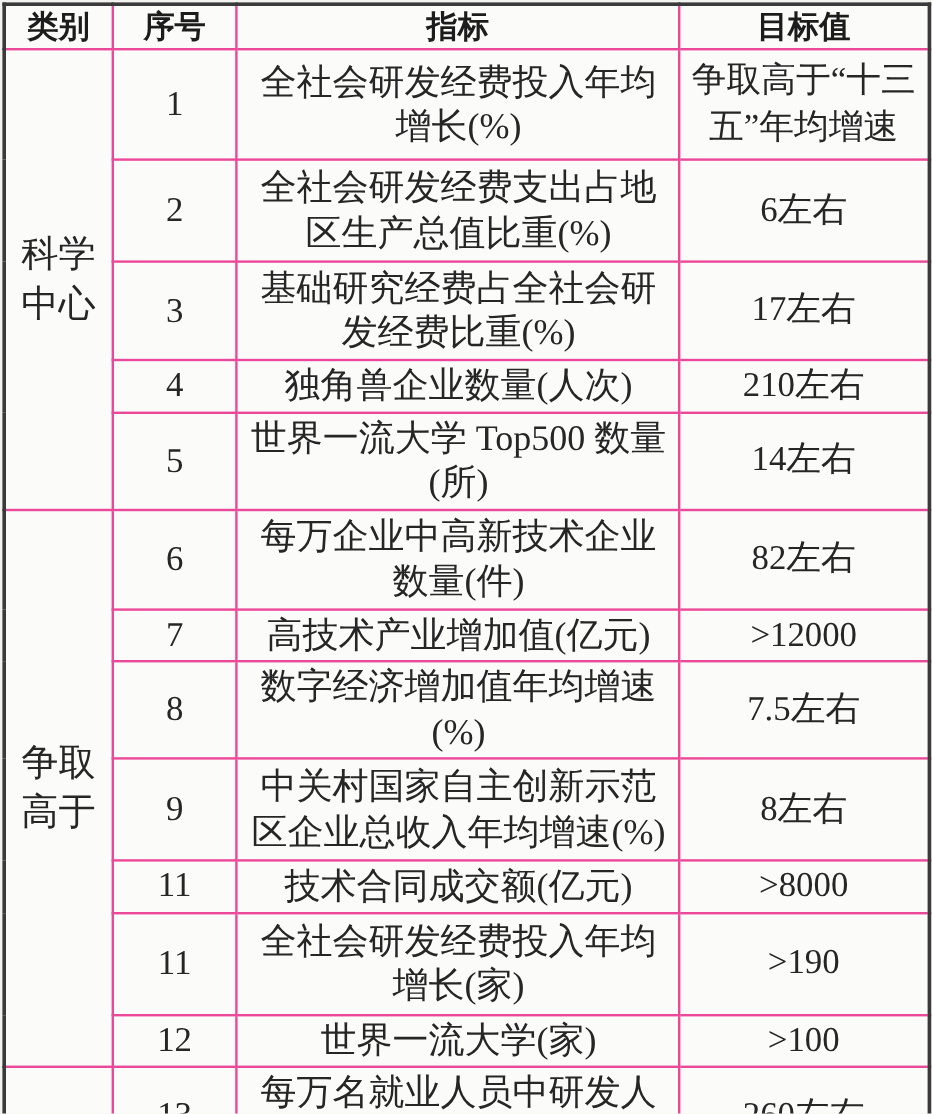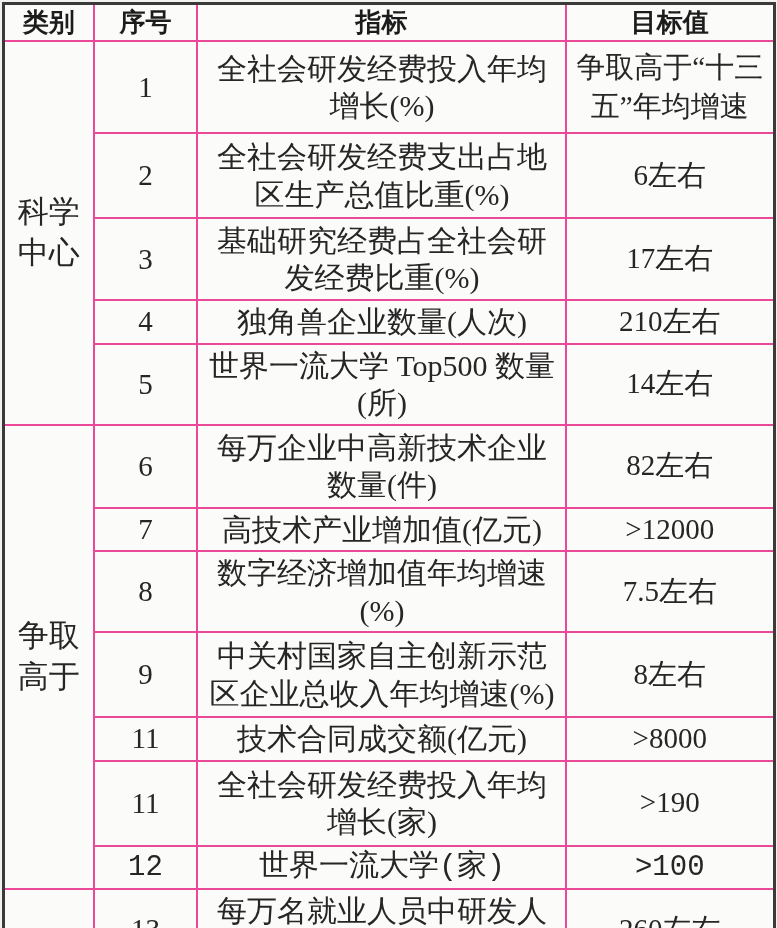--- a/index.html
+++ b/index.html
@@ -138,21 +138,21 @@
     <tr style="height:40px;">
       <td class="no">11</td>
       <td class="ind">技术合同成交额(亿元)</td>
       <td class="tgt">&gt;8000</td>
     </tr>
     <tr style="height:85px;">
       <td class="no">11</td>
       <td class="ind">全社会研发经费投入年均增长(家)</td>
       <td class="tgt">&gt;190</td>
     </tr>
-    <tr style="height:40px;font-family:Liberation Mono, monospace;">
+    <tr style="height:40px;">
       <td class="no">12</td>
       <td class="ind">世界一流大学(家)</td>
       <td class="tgt">&gt;100</td>
     </tr>
 
     <tr style="height:80px;">
       <td class="cat" rowspan="2"></td>
       <td class="no">13</td>
       <td class="ind">每万名就业人员中研发人员数(人)</td>
       <td class="tgt">260左右</td>

